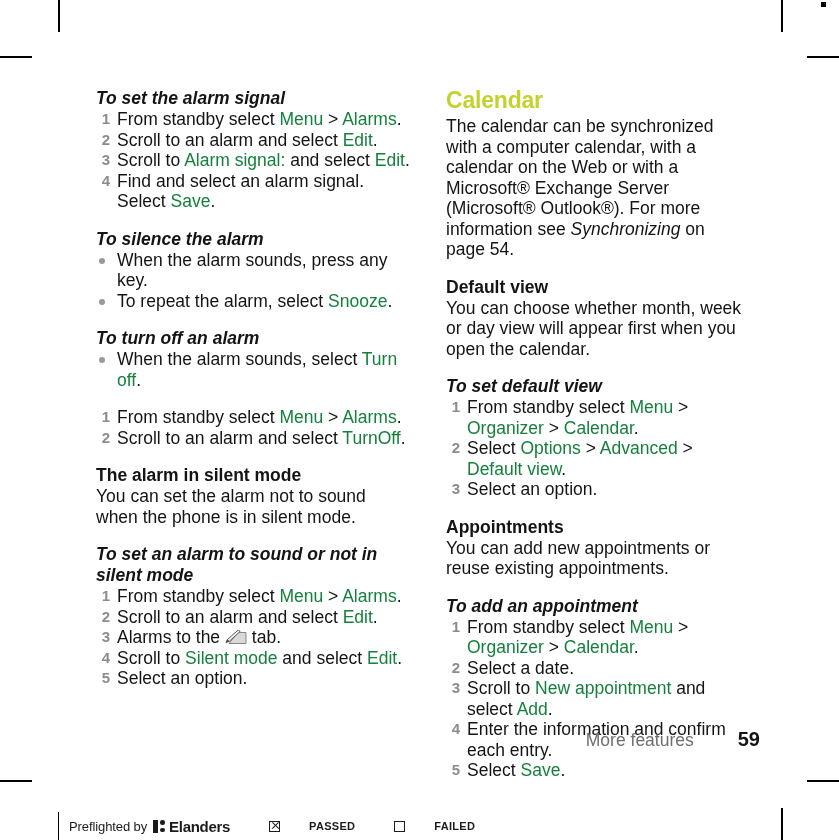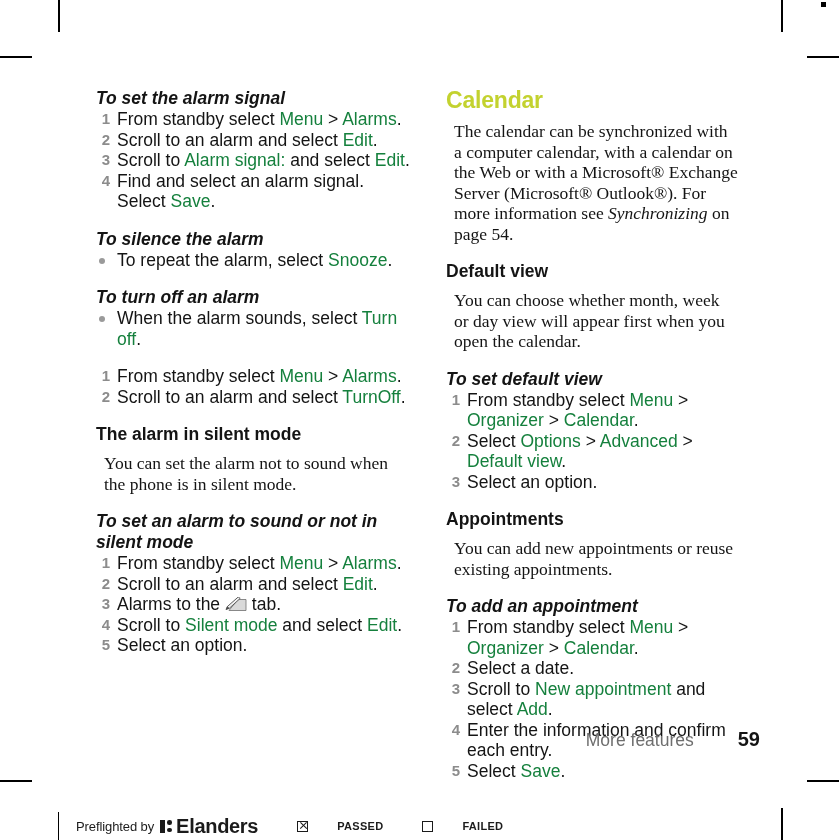--- a/index.html
+++ b/index.html
@@ -72,23 +72,22 @@
     font-size: 17.5px;
     font-weight: bold;
     font-style: italic;
     line-height: 21px;
     margin: 0;
     color: #141414;
   }
   .para {
     font-size: 17.5px;
     line-height: 20.5px;
-    margin: 8px;
+    margin: 0;
     color: #141414;
-    font-family: Liberation Serif, serif;
   }
   .gap-block { margin-top: 17px; }
 
   .hl { color: #15803d; }
   .it { font-style: italic; }
 
   
   ol.steps, ul.steps {
     list-style: none;
     margin: 0;
@@ -151,21 +150,21 @@
   }
 
   
   .preflight {
     position: absolute;
     left: 58px;
     top: 812px;
     height: 28px;
     display: flex;
     align-items: center;
-    padding-left: 17px;
+    padding-left: 10px;
     border-left: 1.5px solid #000;
     color: #1b1b1b;
   }
   .pf-text {
     font-size: 13px;
     letter-spacing: -0.1px;
   }
   .pf-logo-mark {
     display: inline-block;
     width: 13px;
@@ -185,21 +184,21 @@
     position: absolute;
     left: 7px;
     width: 4.5px;
     height: 4.5px;
     border-radius: 50%;
     background: #1b1b1b;
   }
   .pf-logo-mark .dot-a { top: 0.5px; }
   .pf-logo-mark .dot-b { top: 8px; }
   .pf-brand {
-    font-size: 20px;
+    font-size: 15px;
     font-weight: bold;
     letter-spacing: -0.3px;
   }
   .pf-check {
     display: inline-flex;
     align-items: center;
     margin-left: 39px;
     gap: 24px;
   }
   .pf-box {
@@ -259,20 +258,23 @@
           </li>
           <li>
             <span class="marker">4</span><span>Find and select an alarm signal. Select </span><span class="hl">Save</span><span>.</span>
           </li>
         </ol>
       </div>
 
       <div class="gap-block">
         <p class="h3">To silence the alarm</p>
         <ul class="steps">
+          <li>
+            <span class="marker"></span><span>When the alarm sounds, press any key.</span>
+          </li>
           <li>
             <span class="marker"></span><span>To repeat the alarm, select </span><span class="hl">Snooze</span><span>.</span>
           </li>
         </ul>
       </div>
 
       <div class="gap-block">
         <p class="h3">To turn off an alarm</p>
         <ul class="steps">
           <li>

